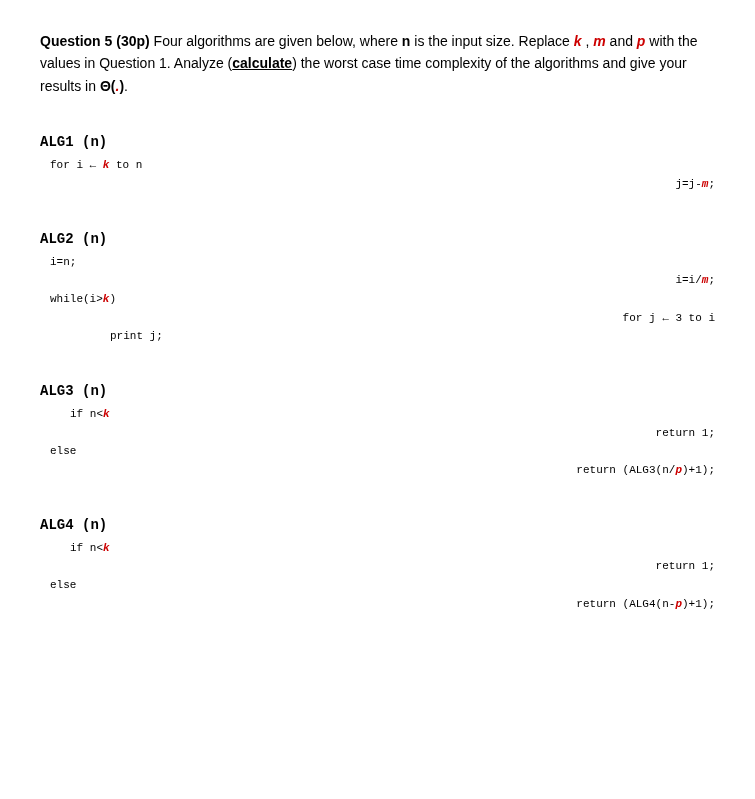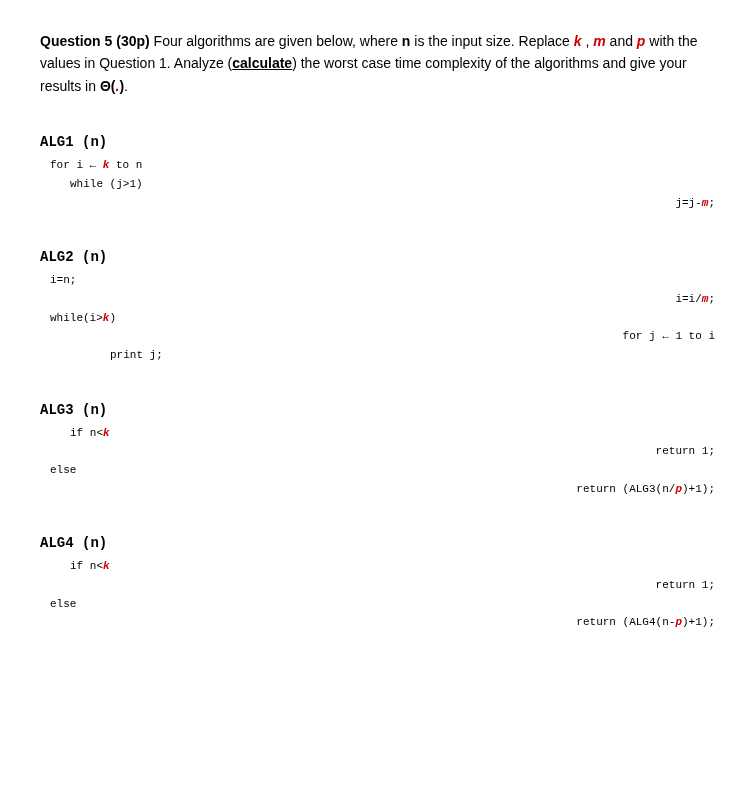--- a/index.html
+++ b/index.html
@@ -75,32 +75,31 @@
     <span class="italic-red">m</span>
     <span> and </span>
     <span class="italic-red">p</span>
     <span> with the values in Question 1. Analyze (</span><span class="underline bold">calculate</span><span>) the worst case time complexity of the algorithms and give your results in </span><span class="bold">Θ(<span class="italic-red">.</span>)</span><span>.</span>
   </div>
 
   <div class="alg-block">
     <div class="alg-title">ALG1 (n)</div>
     <div class="code-block">
       <span class="code-line">for i ← <span class="kw-red">k</span> to n</span>
-      <span class="code-line indent1">while (j&gt;1)</span>
       <span class="code-line indent2">j=j-<span class="kw-red">m</span>;</span>
     </div>
   </div>
 
   <div class="alg-block">
     <div class="alg-title">ALG2 (n)</div>
     <div class="code-block">
       <span class="code-line">i=n;</span>
       <span class="code-line indent2">i=i/<span class="kw-red">m</span>;</span>
       <span class="code-line">while(i&gt;<span class="kw-red">k</span>)</span>
-      <span class="code-line indent2">for j ← 1 to i</span>
+      <span class="code-line indent2">for j ← 3 to i</span>
       <span class="code-line indent3">print j;</span>
     </div>
   </div>
 
   <div class="alg-block">
     <div class="alg-title">ALG3 (n)</div>
     <div class="code-block">
       <span class="code-line indent1">if n&lt;<span class="kw-red">k</span></span>
       <span class="code-line indent2">  return 1;</span>
       <span class="code-line">else</span>

